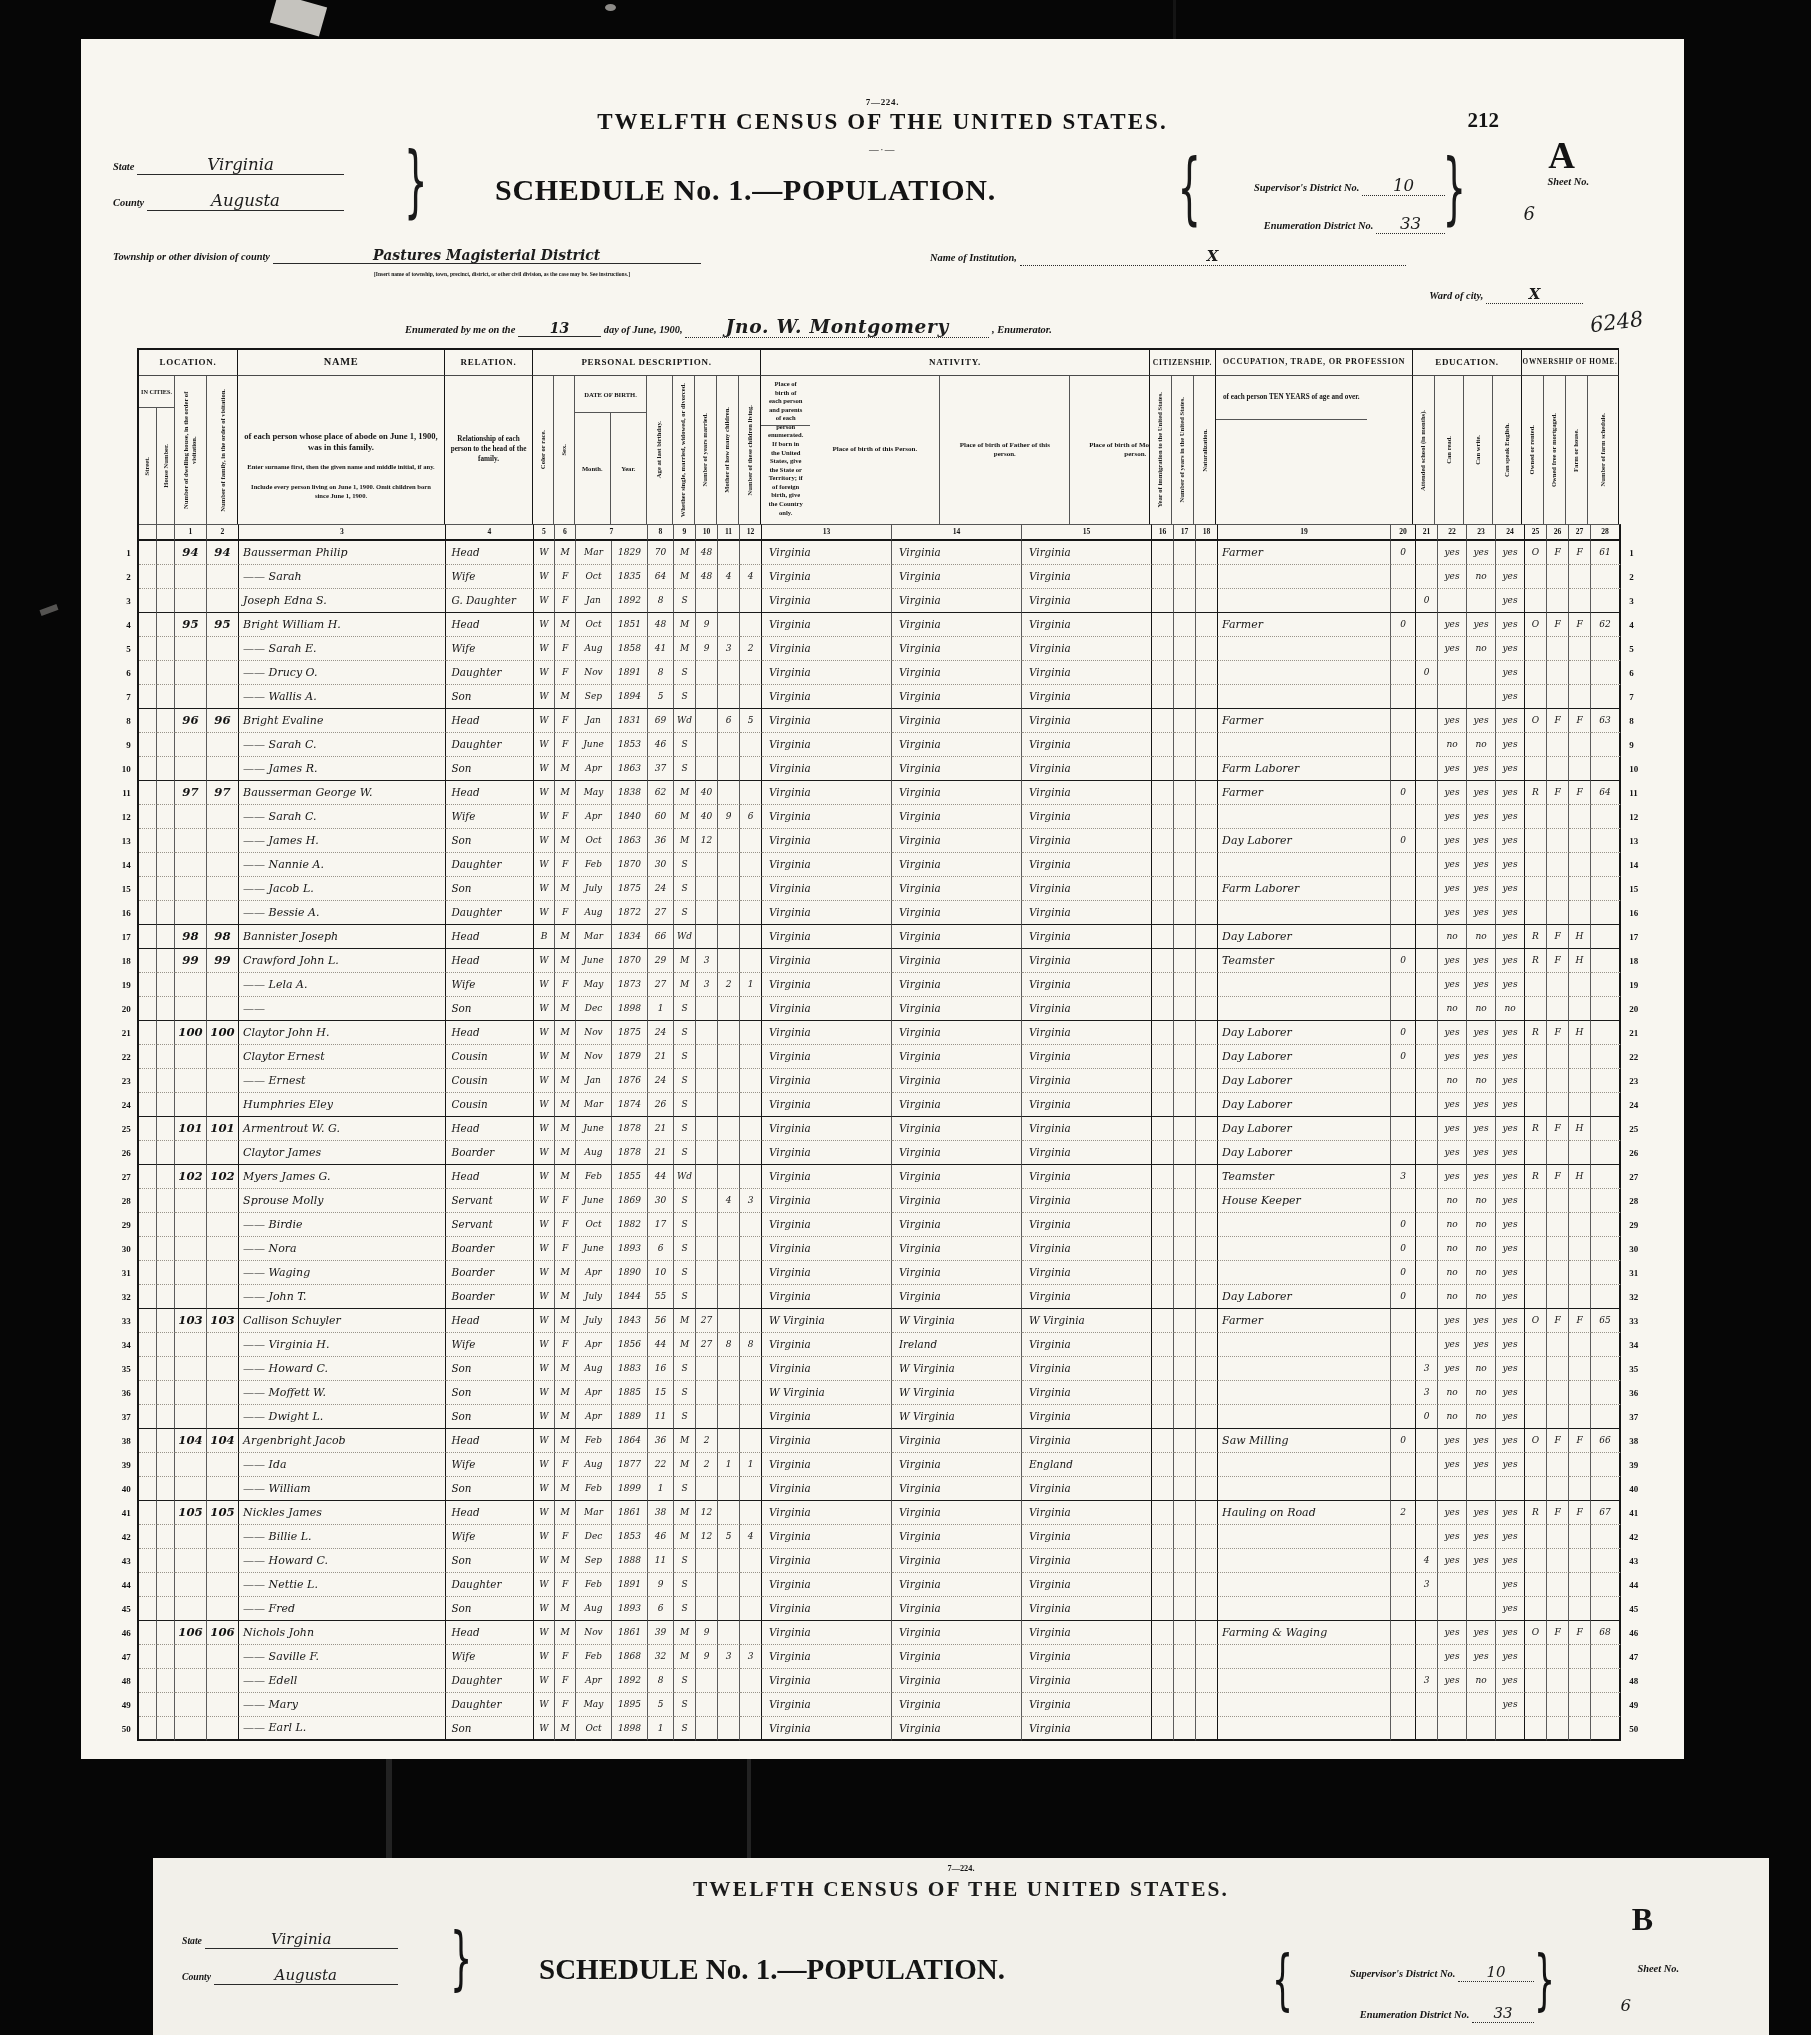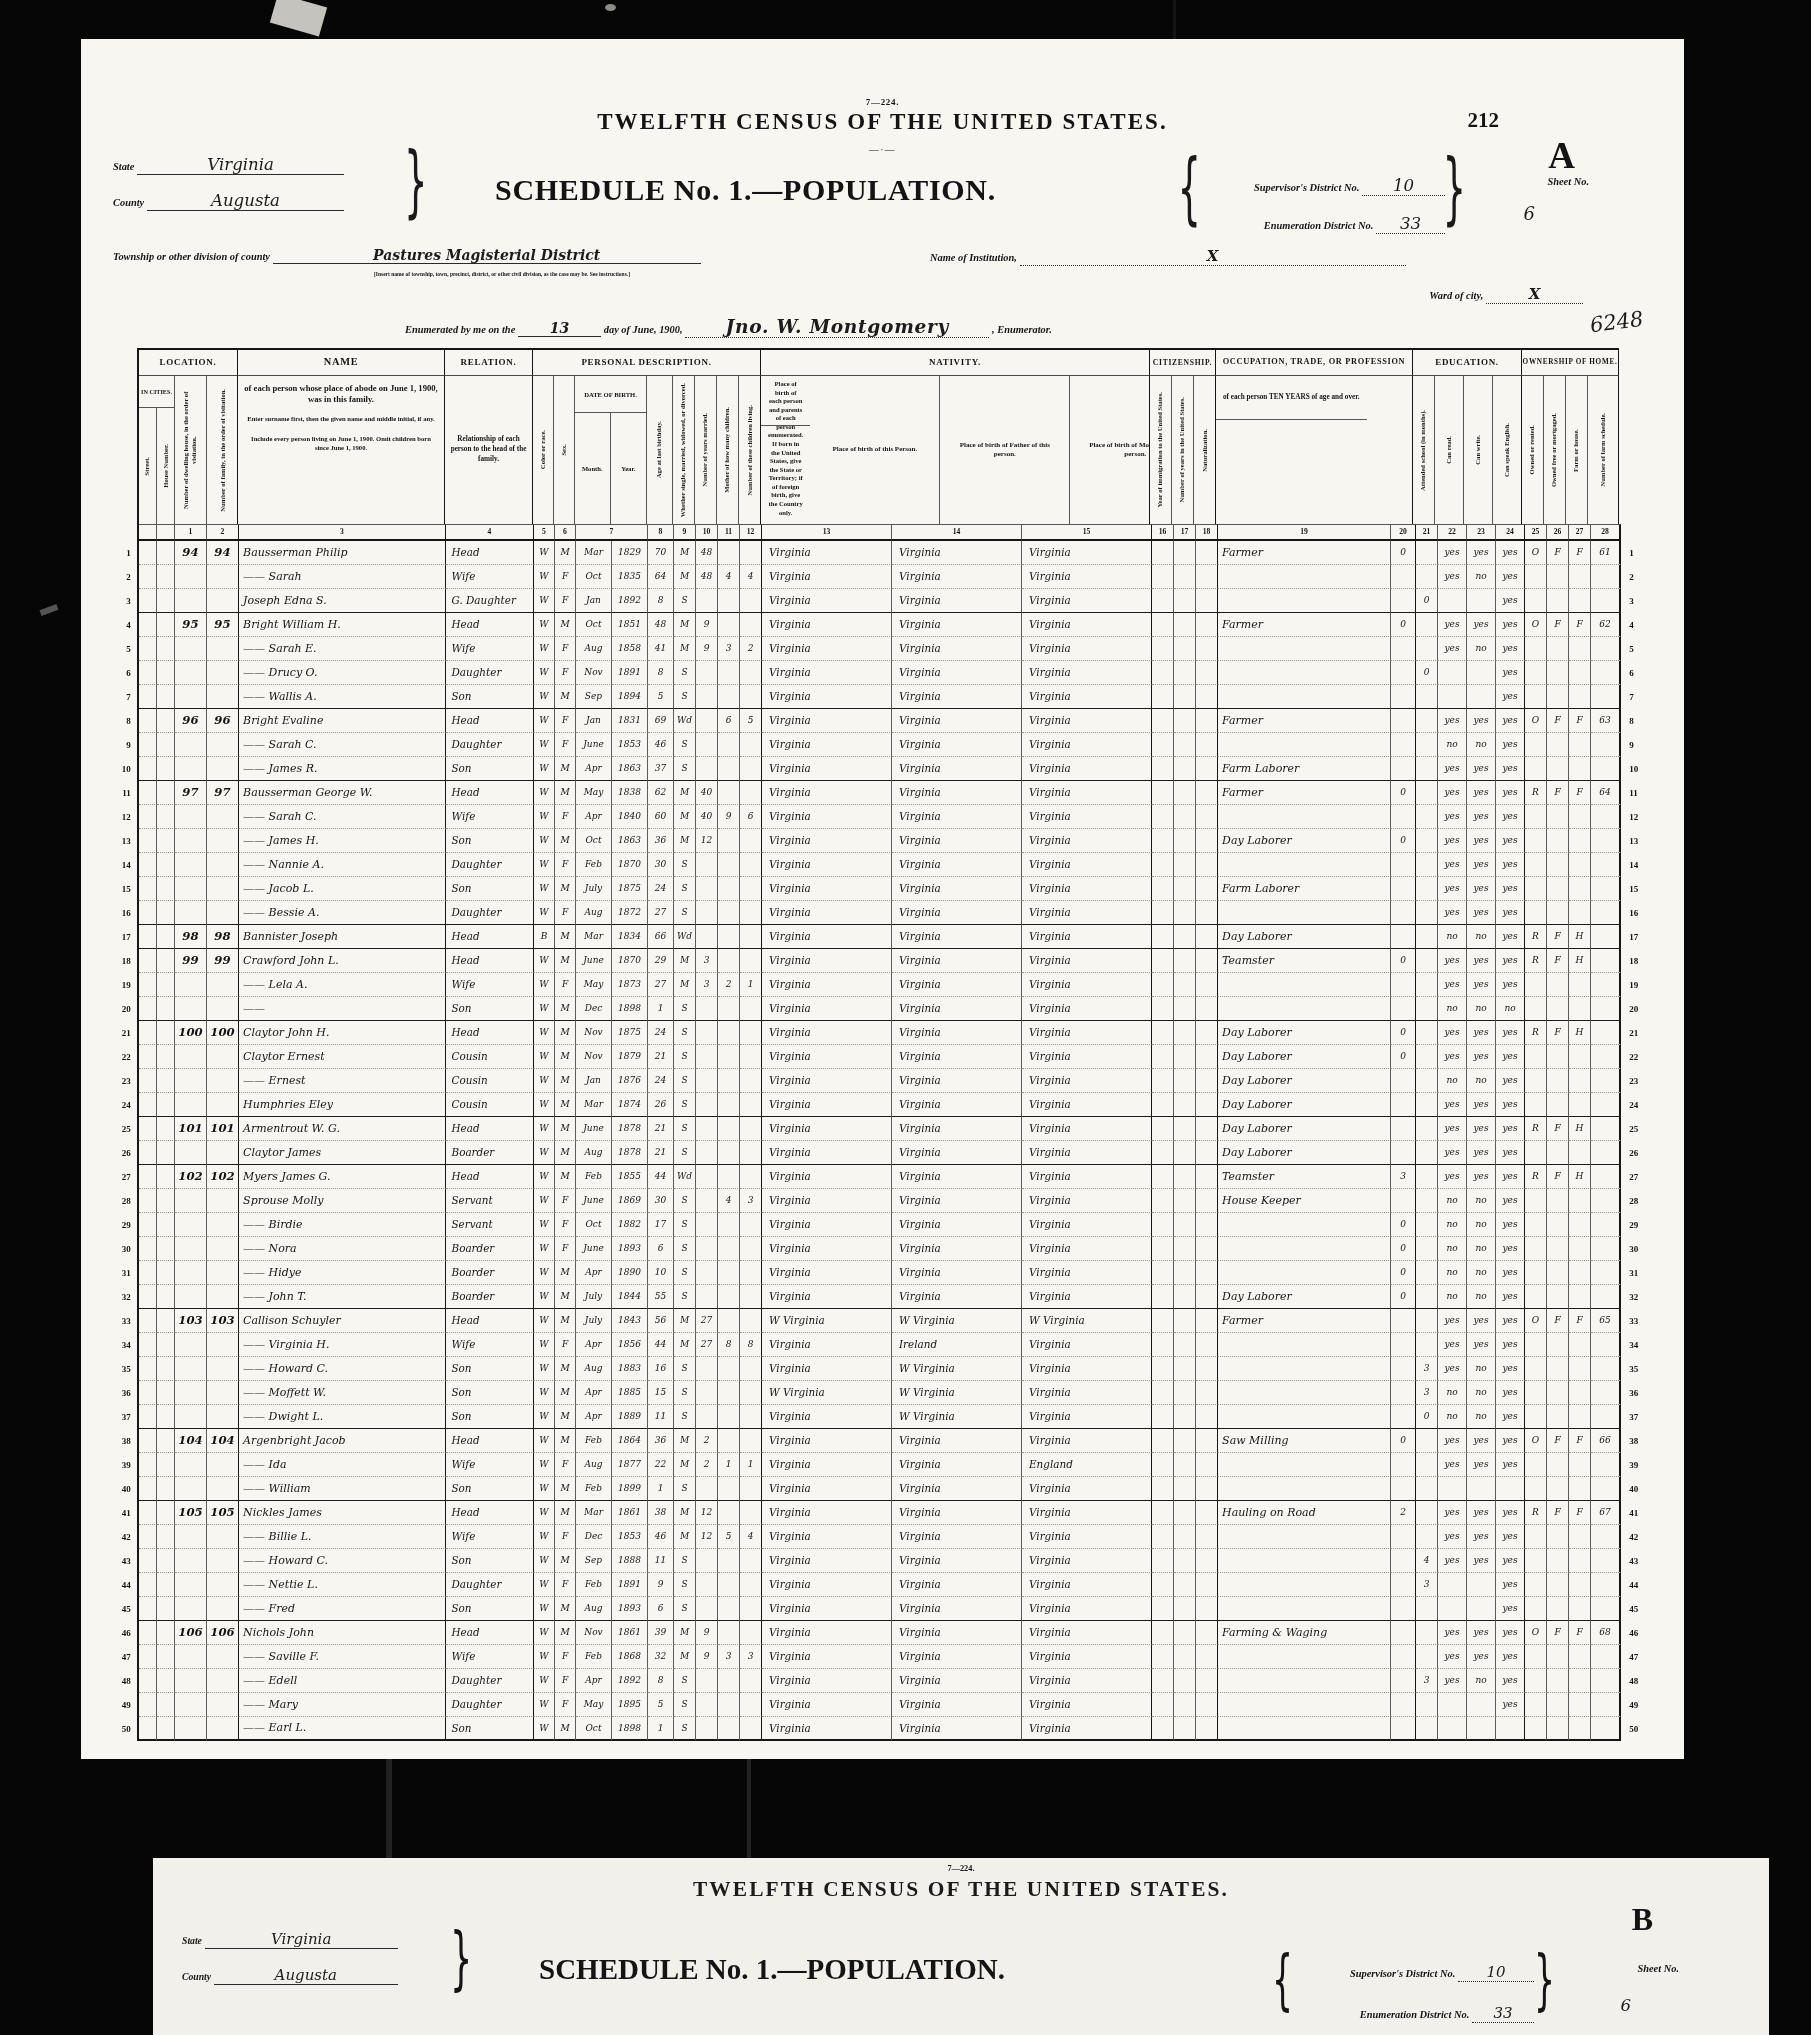--- a/index.html
+++ b/index.html
@@ -81,21 +81,21 @@
   .vcell { display:flex; align-items:center; justify-content:center; border-right:0.7px solid #555;
            flex:0 0 auto; overflow:hidden; padding:2.1px 0.7px; }
   .nob { border-right:none !important; }
   .vert { writing-mode:vertical-rl; transform:rotate(180deg); font-size:6.6px; font-weight:bold;
           line-height:1.25; text-align:center; max-height:141px; color:#1e1e1e; }
   .loc-left { width:36px; display:flex; flex-direction:column; border-right:0.7px solid #555; }
   .incities { height:32px; border-bottom:0.7px solid #555; display:flex; align-items:center;
               justify-content:center; font-size:6.2px; font-weight:bold; }
   .loc-lr { flex:1; display:flex; }
   .name-grp { flex-direction:column; padding:7px 5.5px; text-align:center; }
-  .name-grp .nd1 { font-size:8.6px; font-weight:bold; line-height:1.25; }
+  .name-grp .nd1 { font-size:8.6px; font-weight:bold; line-height:1.25;margin-top:48px; }
   .name-grp .nd2 { font-size:6.6px; font-weight:bold; margin-top:11px; line-height:1.3; }
   .name-grp .nd3 { font-size:6.6px; font-weight:bold; margin-top:11px; line-height:1.3; }
   .rel-grp { align-items:center; justify-content:center; padding:4.1px; }
   .rel-grp p { font-size:7.2px; font-weight:bold; text-align:center; line-height:1.35; }
   .dob { width:72px; display:flex; flex-direction:column; border-right:0.7px solid #555; }
   .dob-t { height:37px; border-bottom:0.7px solid #555; display:flex; align-items:center;
            justify-content:center; font-size:6.6px; font-weight:bold; text-align:center; }
   .dob-b { flex:1; display:flex; }
   .dob-c { width:36px; display:flex; align-items:center; justify-content:center;
            font-size:6.6px; font-weight:bold; border-right:0.7px solid #555; }
@@ -1460,21 +1460,21 @@
           <div class="cell c-fh w-fh hws"></div>
           <div class="cell c-fs w-fs hws hr3"></div>
           <div class="cell c-lnR">30</div>
         </div>
         <div class="trow">
           <div class="cell c-lnL">31</div>
           <div class="cell c-street w-street hws"></div>
           <div class="cell c-house w-house hws"></div>
           <div class="cell c-dw w-dw hwd"></div>
           <div class="cell c-fa w-fa hwd hr2"></div>
-          <div class="cell c-name w-name hwn hr2">—— Hidye</div>
+          <div class="cell c-name w-name hwn hr2">—— Waging</div>
           <div class="cell c-rel w-rel hwr hr2">Boarder</div>
           <div class="cell c-color w-color hws">W</div>
           <div class="cell c-sex w-sex hws">M</div>
           <div class="cell c-mo w-mo hws">Apr</div>
           <div class="cell c-yr w-yr hws">1890</div>
           <div class="cell c-age w-age hws">10</div>
           <div class="cell c-mar w-mar hws">S</div>
           <div class="cell c-ym w-ym hws"></div>
           <div class="cell c-moth w-moth hws"></div>
           <div class="cell c-liv w-liv hws hr2"></div>

